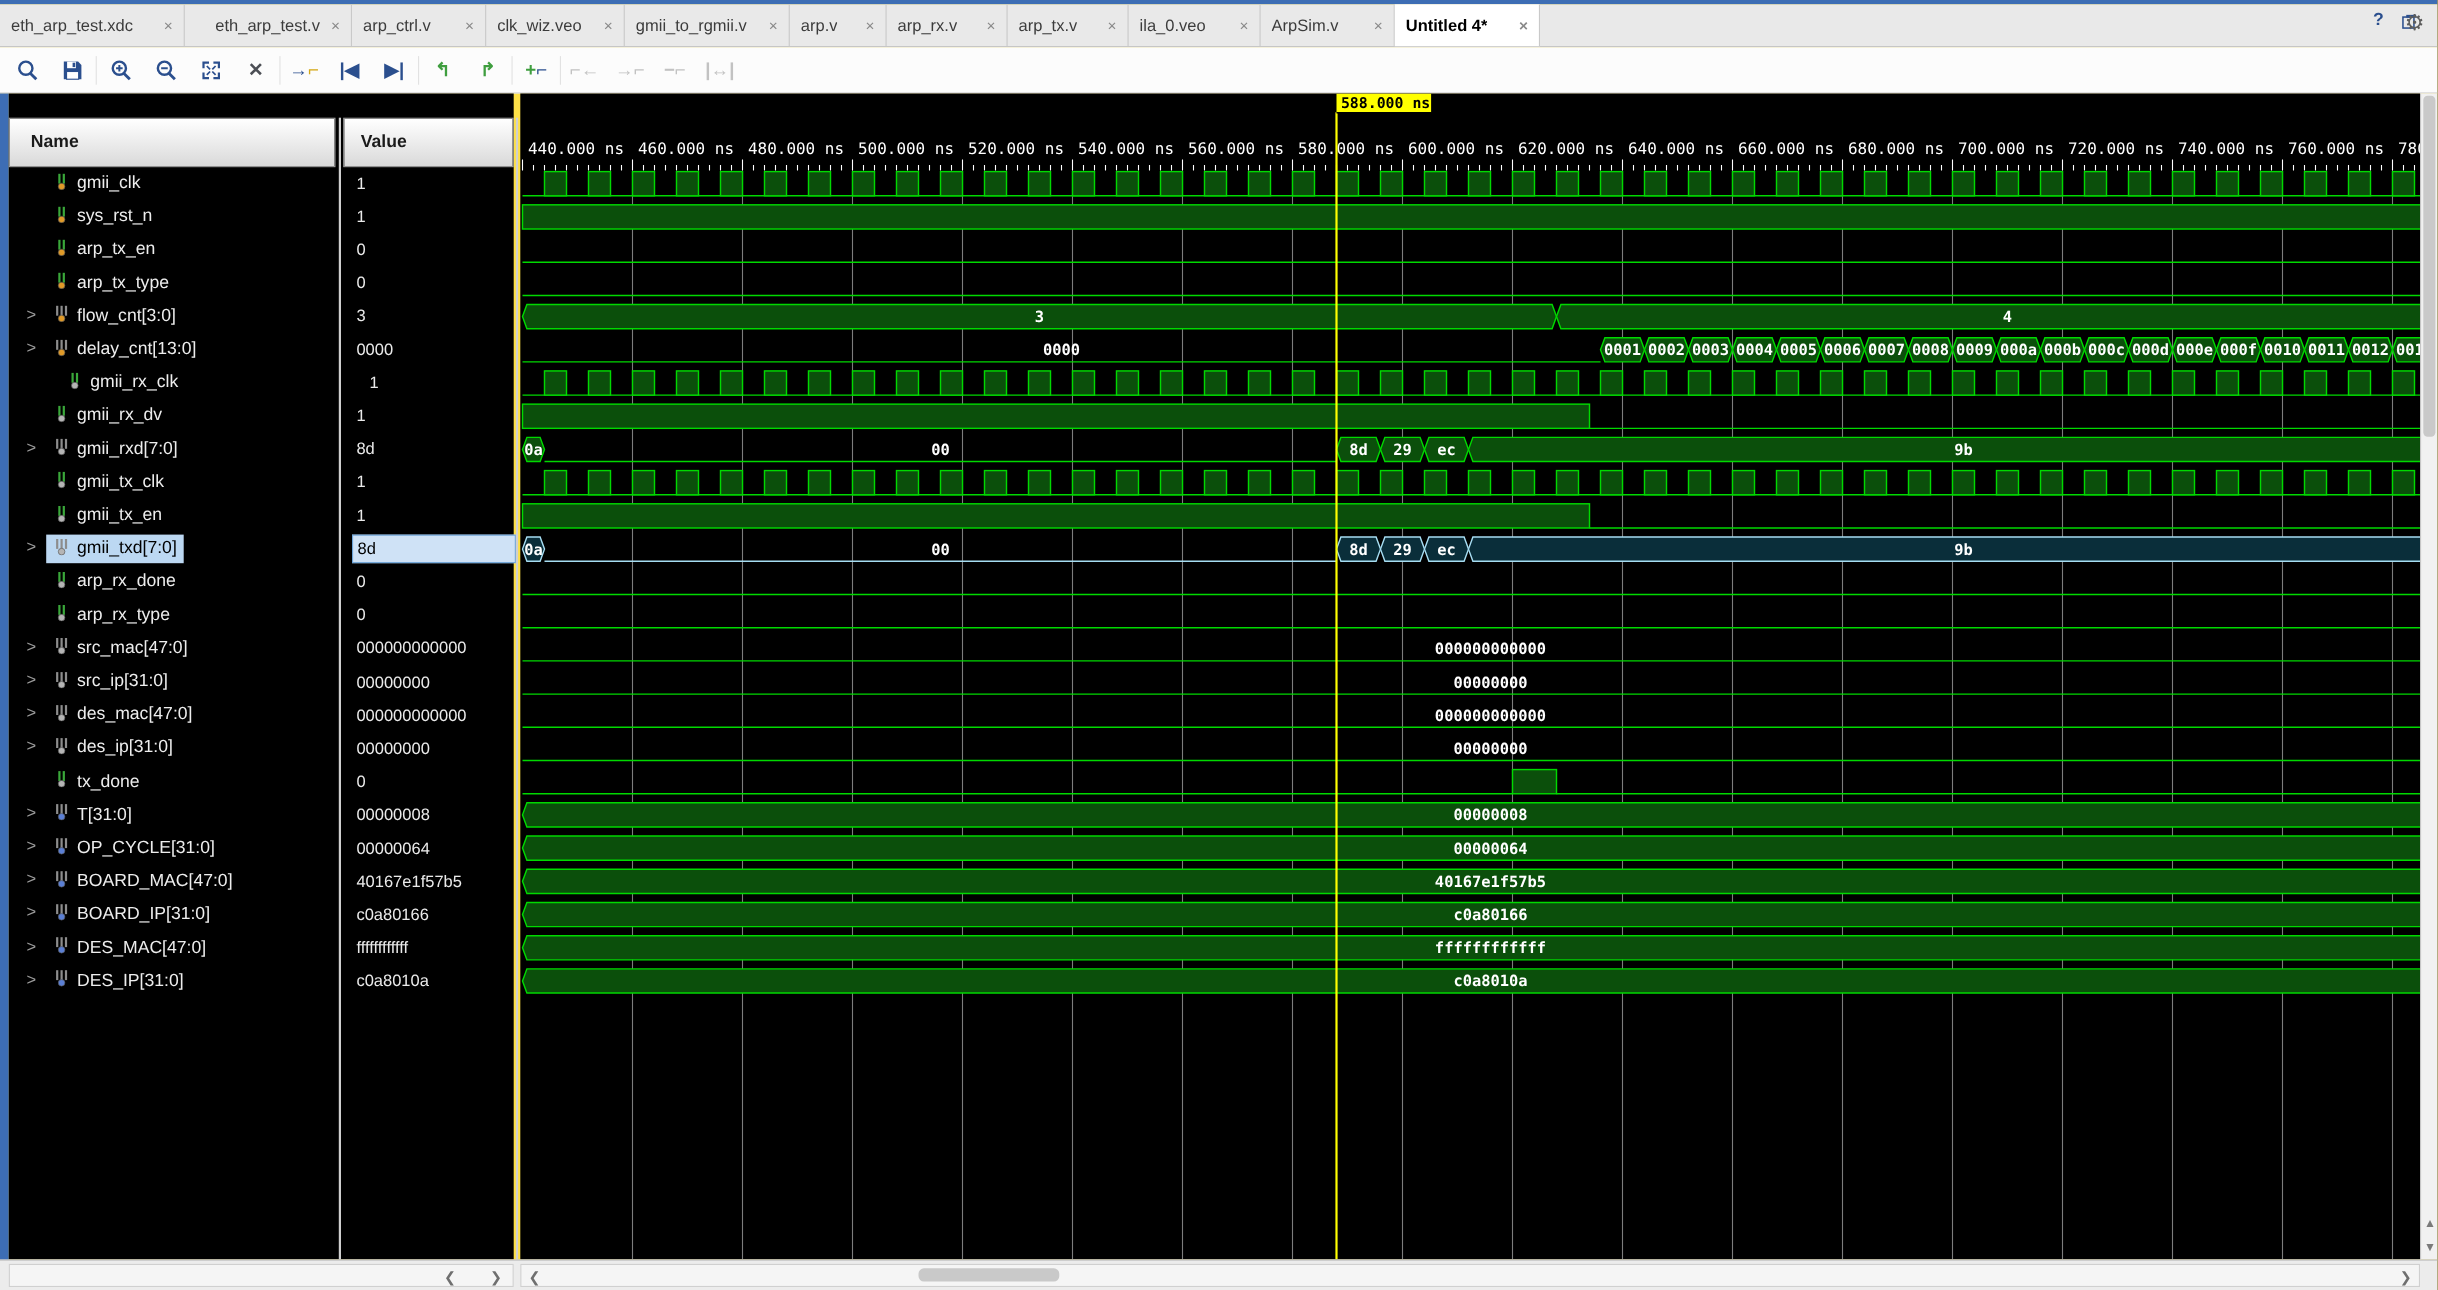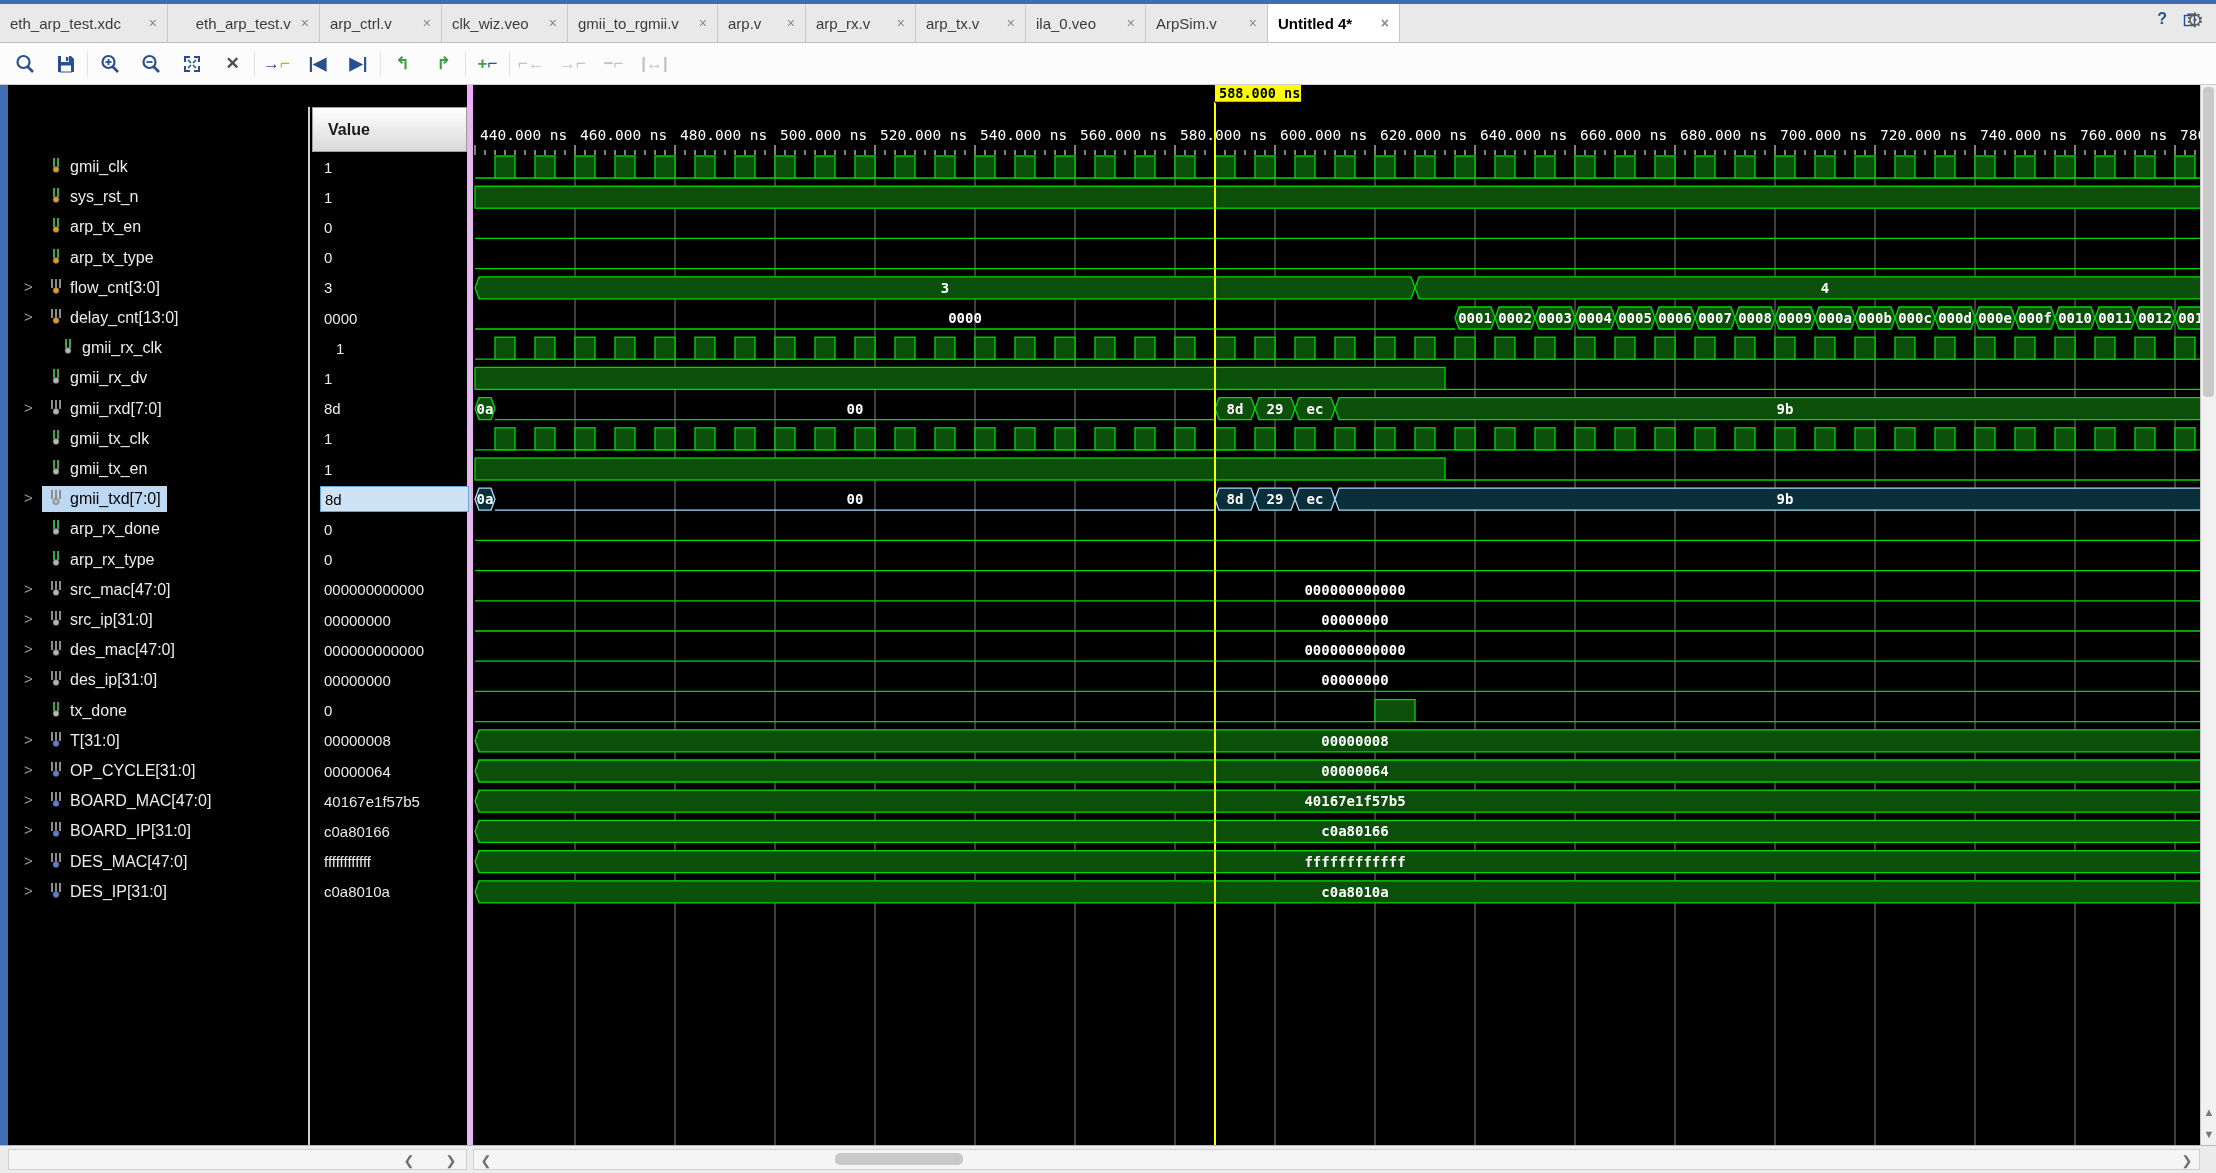--- a/index.html
+++ b/index.html
@@ -1,16 +1,16 @@
 <!DOCTYPE html>
 <html><head>
 <meta charset="utf-8">
 <style>
   html,body{margin:0;padding:0;background:#888;}
-  #app{position:relative;width:2216px;height:1173px;background:#f0abfc;overflow:hidden;
+  #app{position:relative;width:2216px;height:1173px;background:#fde047;overflow:hidden;
        font-family:"Liberation Sans",sans-serif;}
   .topline{position:absolute;left:0;top:0;width:2216px;height:4px;background:#3d6db4;}
   
   .tabbar{position:absolute;left:0;top:4px;width:2216px;height:38px;background:#e9e9e9;
           border-bottom:1px solid #bdbdbd;display:flex;align-items:stretch;}
   .tab{display:flex;align-items:center;justify-content:space-between;padding:0 10px;
        border-right:1px solid #c9c9c9;color:#3c3c3c;font-size:15px;box-sizing:border-box;cursor:default;}
   .tab .tlabel{white-space:nowrap;overflow:hidden;}
   .tab .tclose{color:#8a8a8a;font-size:14px;margin-left:10px;}
   .tab.active{background:#ffffff;font-weight:bold;color:#000;}
@@ -195,20 +195,23 @@
         <span style="color: rgb(194, 194, 194);">|</span>
         <span style="color: rgb(194, 194, 194);">↔</span>
         <span style="color: rgb(194, 194, 194);">|</span>
       </div>
     </div>
   <div class="gear">⚙</div>
 
   <div class="accent"></div>
 
   <div class="name-panel">
+    <div class="hdrbox" style="left:0;top:22px;width:297px;padding-left:19px;">
+      <span>Name</span>
+    </div>
     <div class="hdrbox" style="left:304px;top:22px;width:155px;padding-left:15px;">
       <span>Value</span>
     </div>
     <div class="coldiv" style="left:300px;top:22px;height:1038px;"></div>
     <div id="sigrows">
         <div class="srow" style="top: 67px;">
           <div class="namebox">
             <span><svg width="16" height="16" viewBox="0 0 16 16">
                 <rect x="5" y="1" width="2" height="9" fill="#3aa83a"></rect>
                 <rect x="9" y="1" width="2" height="9" fill="#3aa83a"></rect>

